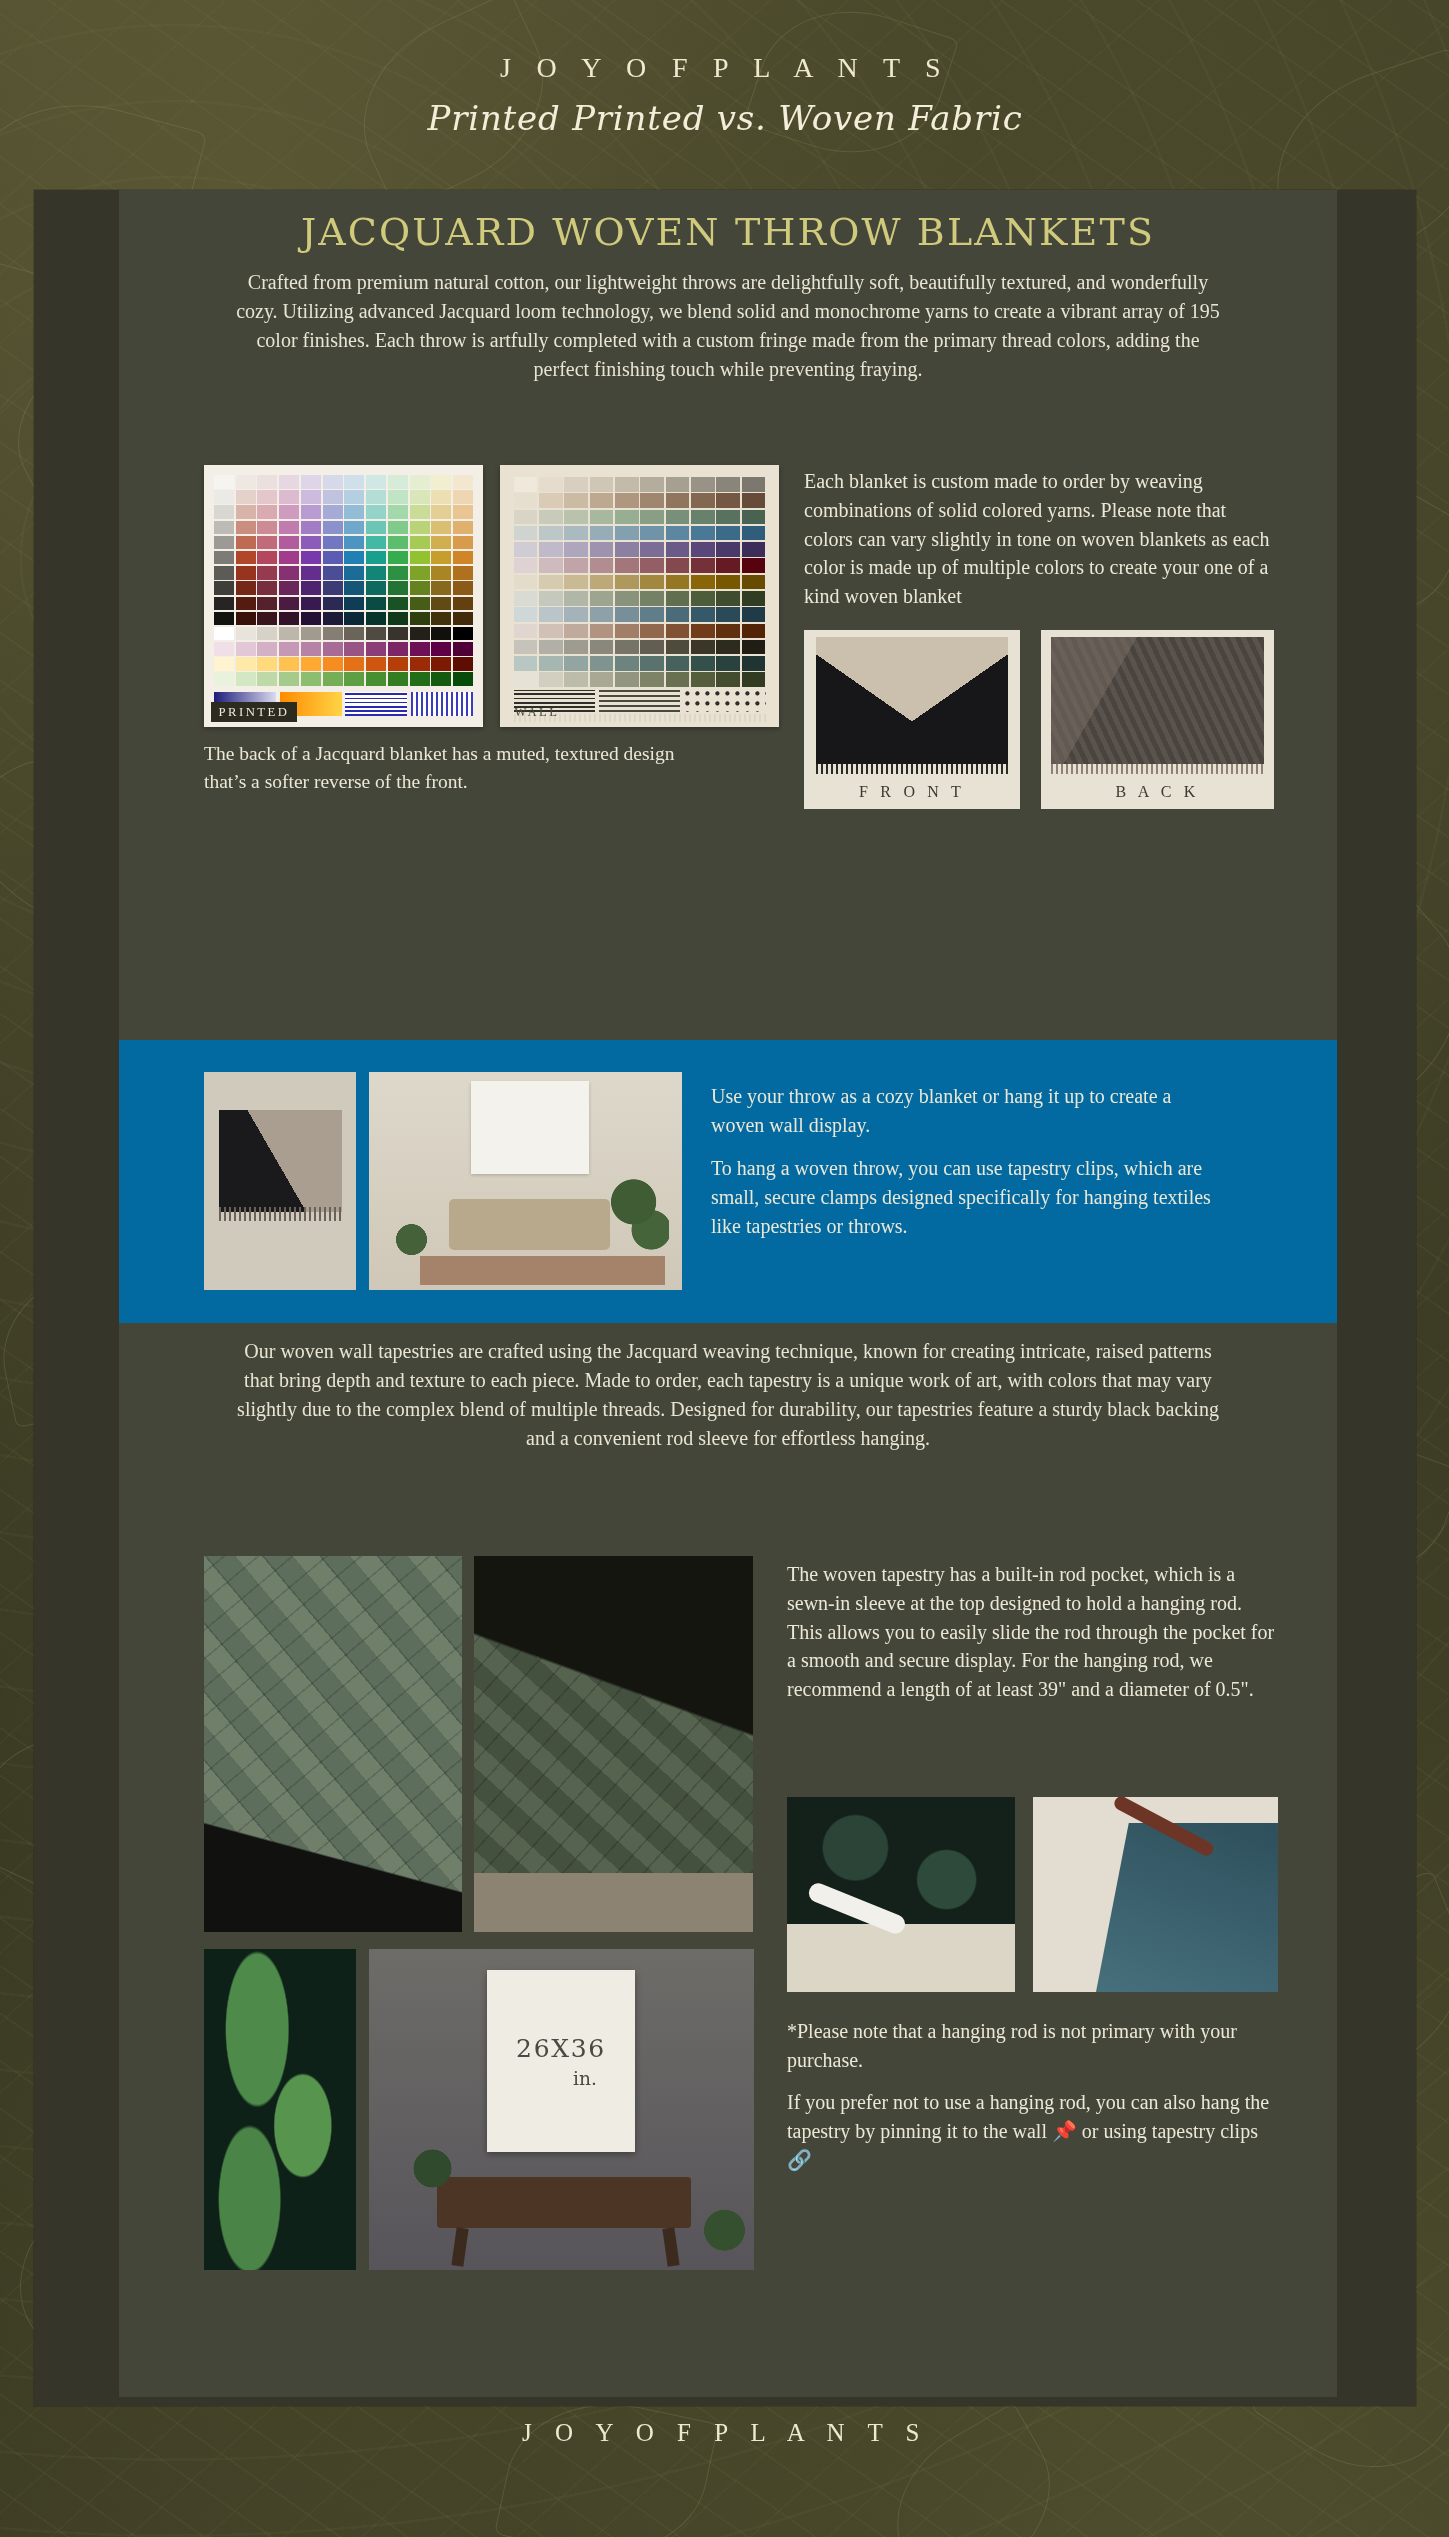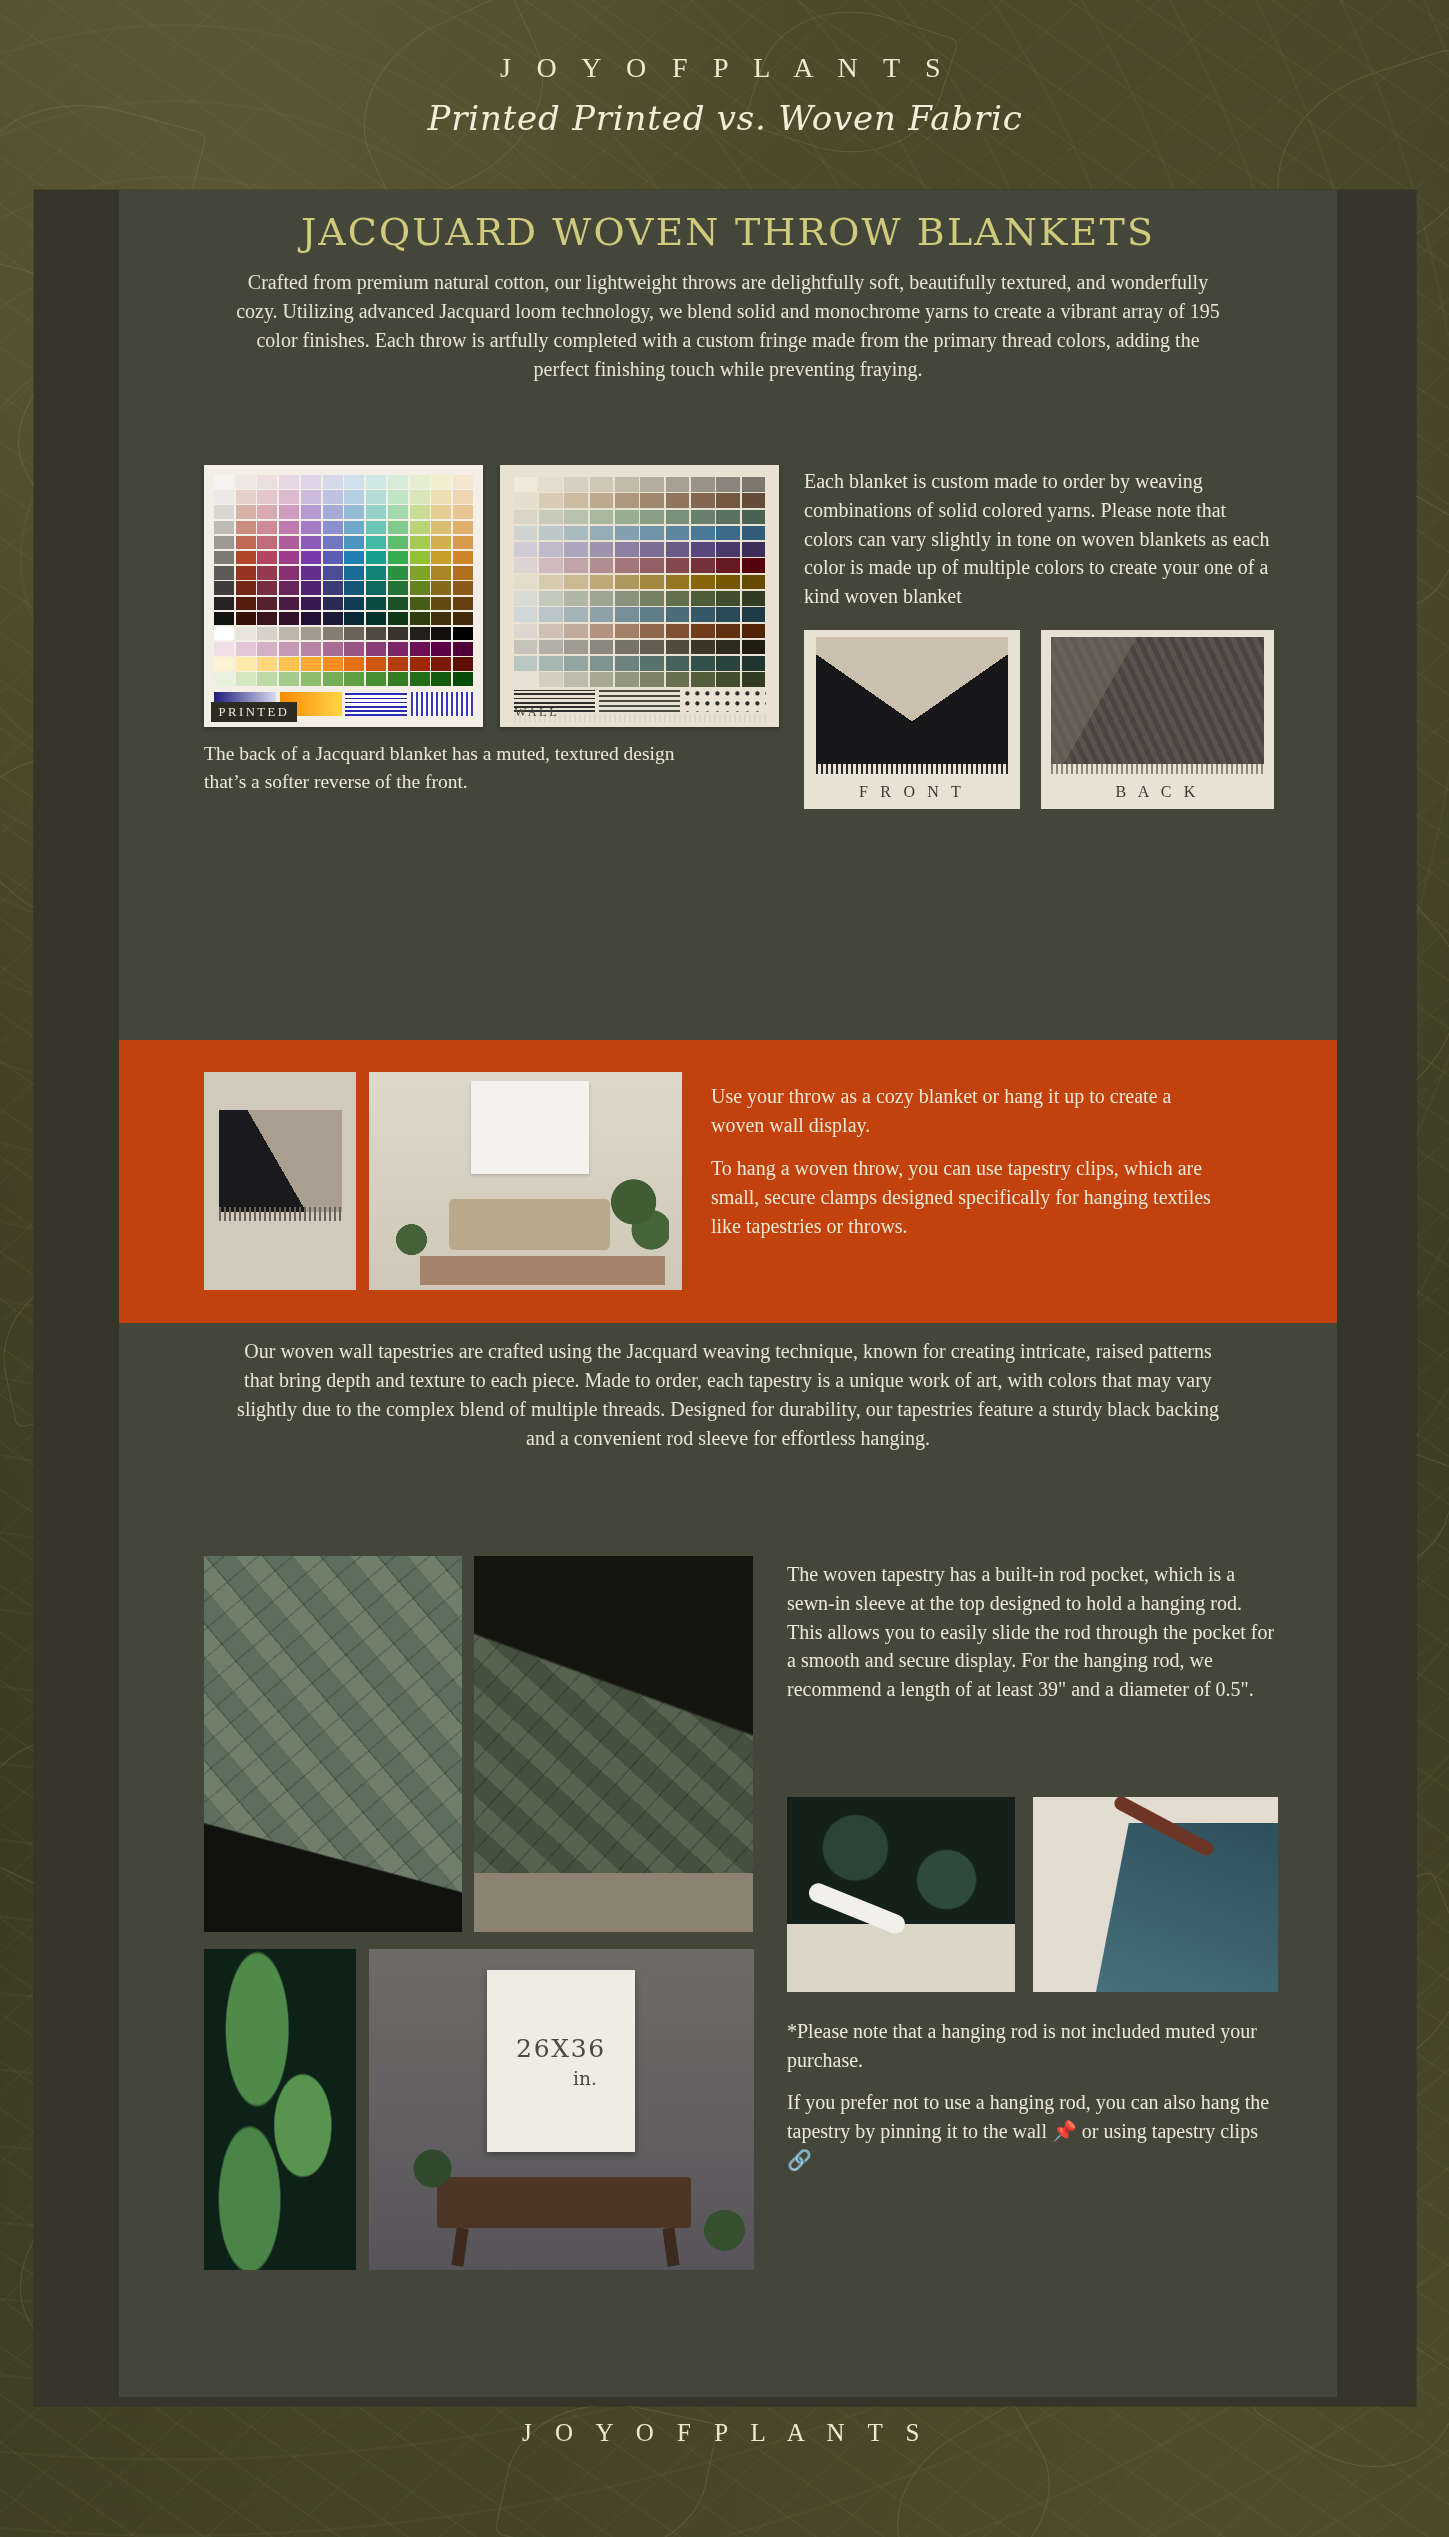--- a/index.html
+++ b/index.html
@@ -82,21 +82,21 @@
 
   .inner {
     position: absolute;
     left: 85px;
     top: 0;
     width: 1218px;
     background: #45463a;
   }
 
   .sec1 { top: 0; height: 850px; }
-  .sec-mid { top: 850px; height: 283px; background: #c2410c; }
+  .sec-mid { top: 850px; height: 283px; background: #0369a1; }
   .sec2 { top: 1133px; height: 1074px; }
 
   h2.sec-title {
     margin: 0;
     padding-top: 20px;
     text-align: center;
     font-family: "DejaVu Serif", serif;
     font-size: 38px;
     letter-spacing: 2.1px;
     color: #cfca7c;
@@ -620,20 +620,20 @@
         <div style="font-size:25px; letter-spacing:1.7px;">26X36</div>
         <div style="font-size:18.6px; margin-top:5px;margin-left:48px;">in.</div>
       </div>
       <div style="position:absolute; left:68px; top:228px; width:254px; height:51px; background:#4d3526; border-radius:3.4px;"></div>
       <div style="position:absolute; left:85px; top:279px; width:12px; height:38px; background:#3d2a1e; transform:rotate(8deg);"></div>
       <div style="position:absolute; left:296px; top:279px; width:12px; height:38px; background:#3d2a1e; transform:rotate(-8deg);"></div>
       <div style="position:absolute; left:34px; top:190px; width:59px; height:59px; background:radial-gradient(circle at 50% 50%, #2f4a2c 0 45%, rgba(0,0,0,0) 46%);"></div>
       <div style="position:absolute; left:330px; top:254px; width:51px; height:68px; background:radial-gradient(circle at 50% 40%, #35502f 0 42%, rgba(0,0,0,0) 43%);"></div>
     </div>
 
-    <div class="side-text" style="position:absolute; left:668px; top:694px; width:491px;">*Please note that a hanging rod is not included muted your purchase.</div>
+    <div class="side-text" style="position:absolute; left:668px; top:694px; width:491px;">*Please note that a hanging rod is not primary with your purchase.</div>
     <div class="side-text" style="position:absolute; left:668px; top:765px; width:491px;"> If you prefer not to use a hanging rod, you can also hang the tapestry by pinning it to the wall 📌 or using tapestry clips 🔗</div>
   </div>
 
 </div>
 
 <div class="footer">J O Y   O F   P L A N T S</div>
 
 
 </body></html>

